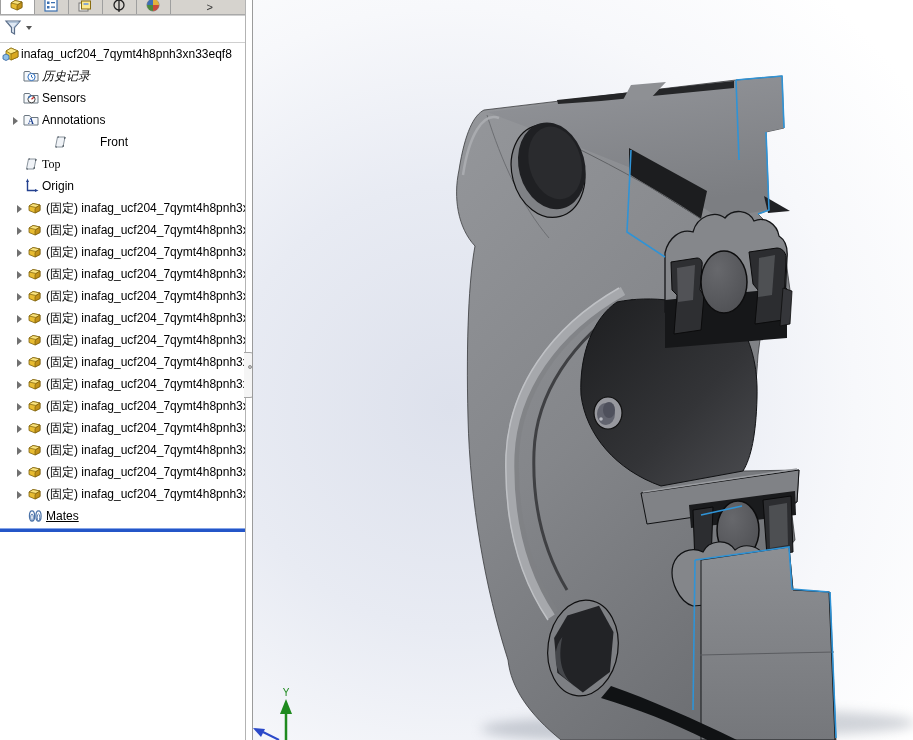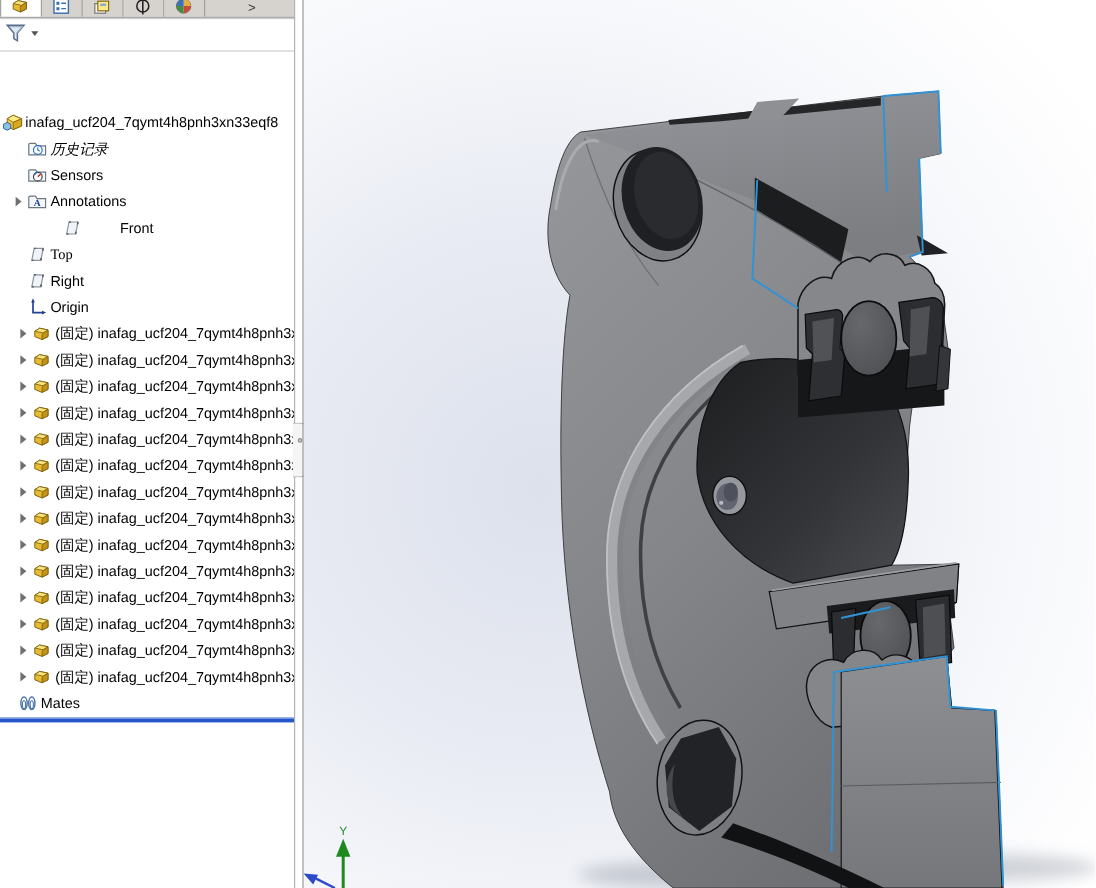--- a/index.html
+++ b/index.html
@@ -10,21 +10,21 @@
   #tabstrip{position:relative;height:14px;background:#d6d3ce;border-bottom:1px solid #a9a9a9;overflow:hidden;white-space:nowrap;}
   .tab{display:inline-block;vertical-align:top;width:33px;height:14px;border-right:1px solid #9f9f9f;background:#d6d3ce;position:relative;overflow:hidden;cursor:pointer;}
   .tab.active{background:#ffffff;border-left:1px solid #9f9f9f;}
   .tab .ticon{position:absolute;left:8px;top:-3px;}
   #tab-overflow{position:absolute;right:32px;top:0px;font-size:11px;color:#333;line-height:14px;cursor:pointer;}
   #filterrow{position:relative;height:26px;border:1px solid #cfcfcf;border-left:none;border-right:none;background:#fff;}
   #funnel{position:absolute;left:4px;top:3px;cursor:pointer;}
   #funnel-caret{position:absolute;left:26px;top:10px;width:0;height:0;border-left:3.5px solid transparent;border-right:3.5px solid transparent;border-top:4px solid #555;}
   #filter-input{position:absolute;left:38px;top:3px;width:200px;height:18px;border:none;outline:none;font-size:12px;background:transparent;}
 
-  #tree{position:relative;margin-top:48px;}
+  #tree{position:relative;}
   .trow{position:relative;height:22px;line-height:22px;white-space:nowrap;overflow:hidden;display:flex;align-items:center;cursor:default;}
   .trow .arrowslot{display:inline-block;width:15px;flex:0 0 15px;text-align:center;}
   .exp-arrow{display:inline-block;width:0;height:0;border-left:5px solid #707070;border-top:4px solid transparent;border-bottom:4px solid transparent;cursor:pointer;}
   .trow .ricon{display:inline-flex;width:19px;flex:0 0 19px;align-items:center;}
   .trow .rlabel{font-size:12px;color:#000;}
   #rollback{height:3px;background:#2456c8;border-top:1px solid #87a6e8;width:245px;margin-top:1px;}
 
   
   #splitter{position:absolute;left:244px;top:352px;width:12px;height:44px;background:#f5f5f5;border:1px solid #a5a5a5;border-left:none;border-radius:0 7px 7px 0;cursor:ew-resize;}
   #splitter .dot{position:absolute;left:4px;top:12px;width:4px;height:4px;border-radius:50%;background:#c7c7c7;border:1px solid #909090;box-sizing:border-box;}
@@ -137,30 +137,20 @@
               <path d="M3.5 13 L5.5 3 L13 3 L11 13 Z" fill="#f0f3f7" stroke="#8a949d" stroke-width="1"></path>
               <path d="M5.5 3 L7 3 M3.5 13 L5 13 M13 3 L12.6 5 M11 13 L11.4 11" stroke="#4d565e" stroke-width="1.2" fill="none"></path>
             </svg>
           </span>
           <span class="rlabel">Top</span>
         </div>
         <div class="trow" style="padding-left: 8px;">
           <span class="arrowslot"></span>
           <span class="ricon">
             <svg width="16" height="16" viewBox="0 0 16 16">
-              <path d="M3.5 13 L5.5 3 L13 3 L11 13 Z" fill="#f0f3f7" stroke="#8a949d" stroke-width="1"></path>
-              <path d="M5.5 3 L7 3 M3.5 13 L5 13 M13 3 L12.6 5 M11 13 L11.4 11" stroke="#4d565e" stroke-width="1.2" fill="none"></path>
-            </svg>
-          </span>
-          <span class="rlabel">Right</span>
-        </div>
-        <div class="trow" style="padding-left: 8px;">
-          <span class="arrowslot"></span>
-          <span class="ricon">
-            <svg width="16" height="16" viewBox="0 0 16 16">
               <path d="M4.5 3 L4.5 12.5 L13 12.5" stroke="#23408f" fill="none" stroke-width="1.4"></path>
               <path d="M4.5 0.5 L3 4 L6 4 Z" fill="#23408f"></path>
               <path d="M15.5 12.5 L12 11 L12 14 Z" fill="#23408f"></path>
             </svg>
           </span>
           <span class="rlabel">Origin</span>
         </div>
         <div class="trow" style="padding-left: 12px;">
           <span class="arrowslot"><span class="exp-arrow"></span></span>
           <span class="ricon">
@@ -308,21 +298,21 @@
           <span class="arrowslot"><span class="exp-arrow"></span></span>
           <span class="ricon">
             <svg width="16" height="16" viewBox="0 0 16 16">
               <path d="M2 6 L6 3.5 L13 5 L13 10.5 L8 13 L2 10.5 Z" fill="#e8bc32" stroke="#7c600c" stroke-width="0.8"></path>
               <path d="M2 6 L6 3.5 L13 5 L9 7.5 Z" fill="#f9e27c" stroke="#7c600c" stroke-width="0.7"></path>
               <path d="M9 7.5 L13 5 L13 10.5 L8 13 L8 9 Z" fill="#c3931a" stroke="#7c600c" stroke-width="0.7"></path>
             </svg>
           </span>
           <span class="rlabel">(固定) inafag_ucf204_7qymt4h8pnh3xn33eqf8</span>
         </div>
-        <div class="trow" style="">
+        <div class="trow" style="padding-left: 12px; text-decoration: underline;">
           <span class="arrowslot"></span>
           <span class="ricon">
             <svg width="17" height="16" viewBox="0 0 17 16">
               <ellipse cx="5" cy="8" rx="2.6" ry="5.2" fill="none" stroke="#4a72a8" stroke-width="1.2"></ellipse>
               <ellipse cx="5" cy="9.3" rx="1.3" ry="3.3" fill="none" stroke="#4a72a8" stroke-width="0.9"></ellipse>
               <ellipse cx="11.5" cy="8" rx="2.6" ry="5.2" fill="none" stroke="#4a72a8" stroke-width="1.2"></ellipse>
               <ellipse cx="11.5" cy="9.3" rx="1.3" ry="3.3" fill="none" stroke="#4a72a8" stroke-width="0.9"></ellipse>
             </svg>
           </span>
           <span class="rlabel">Mates</span>

